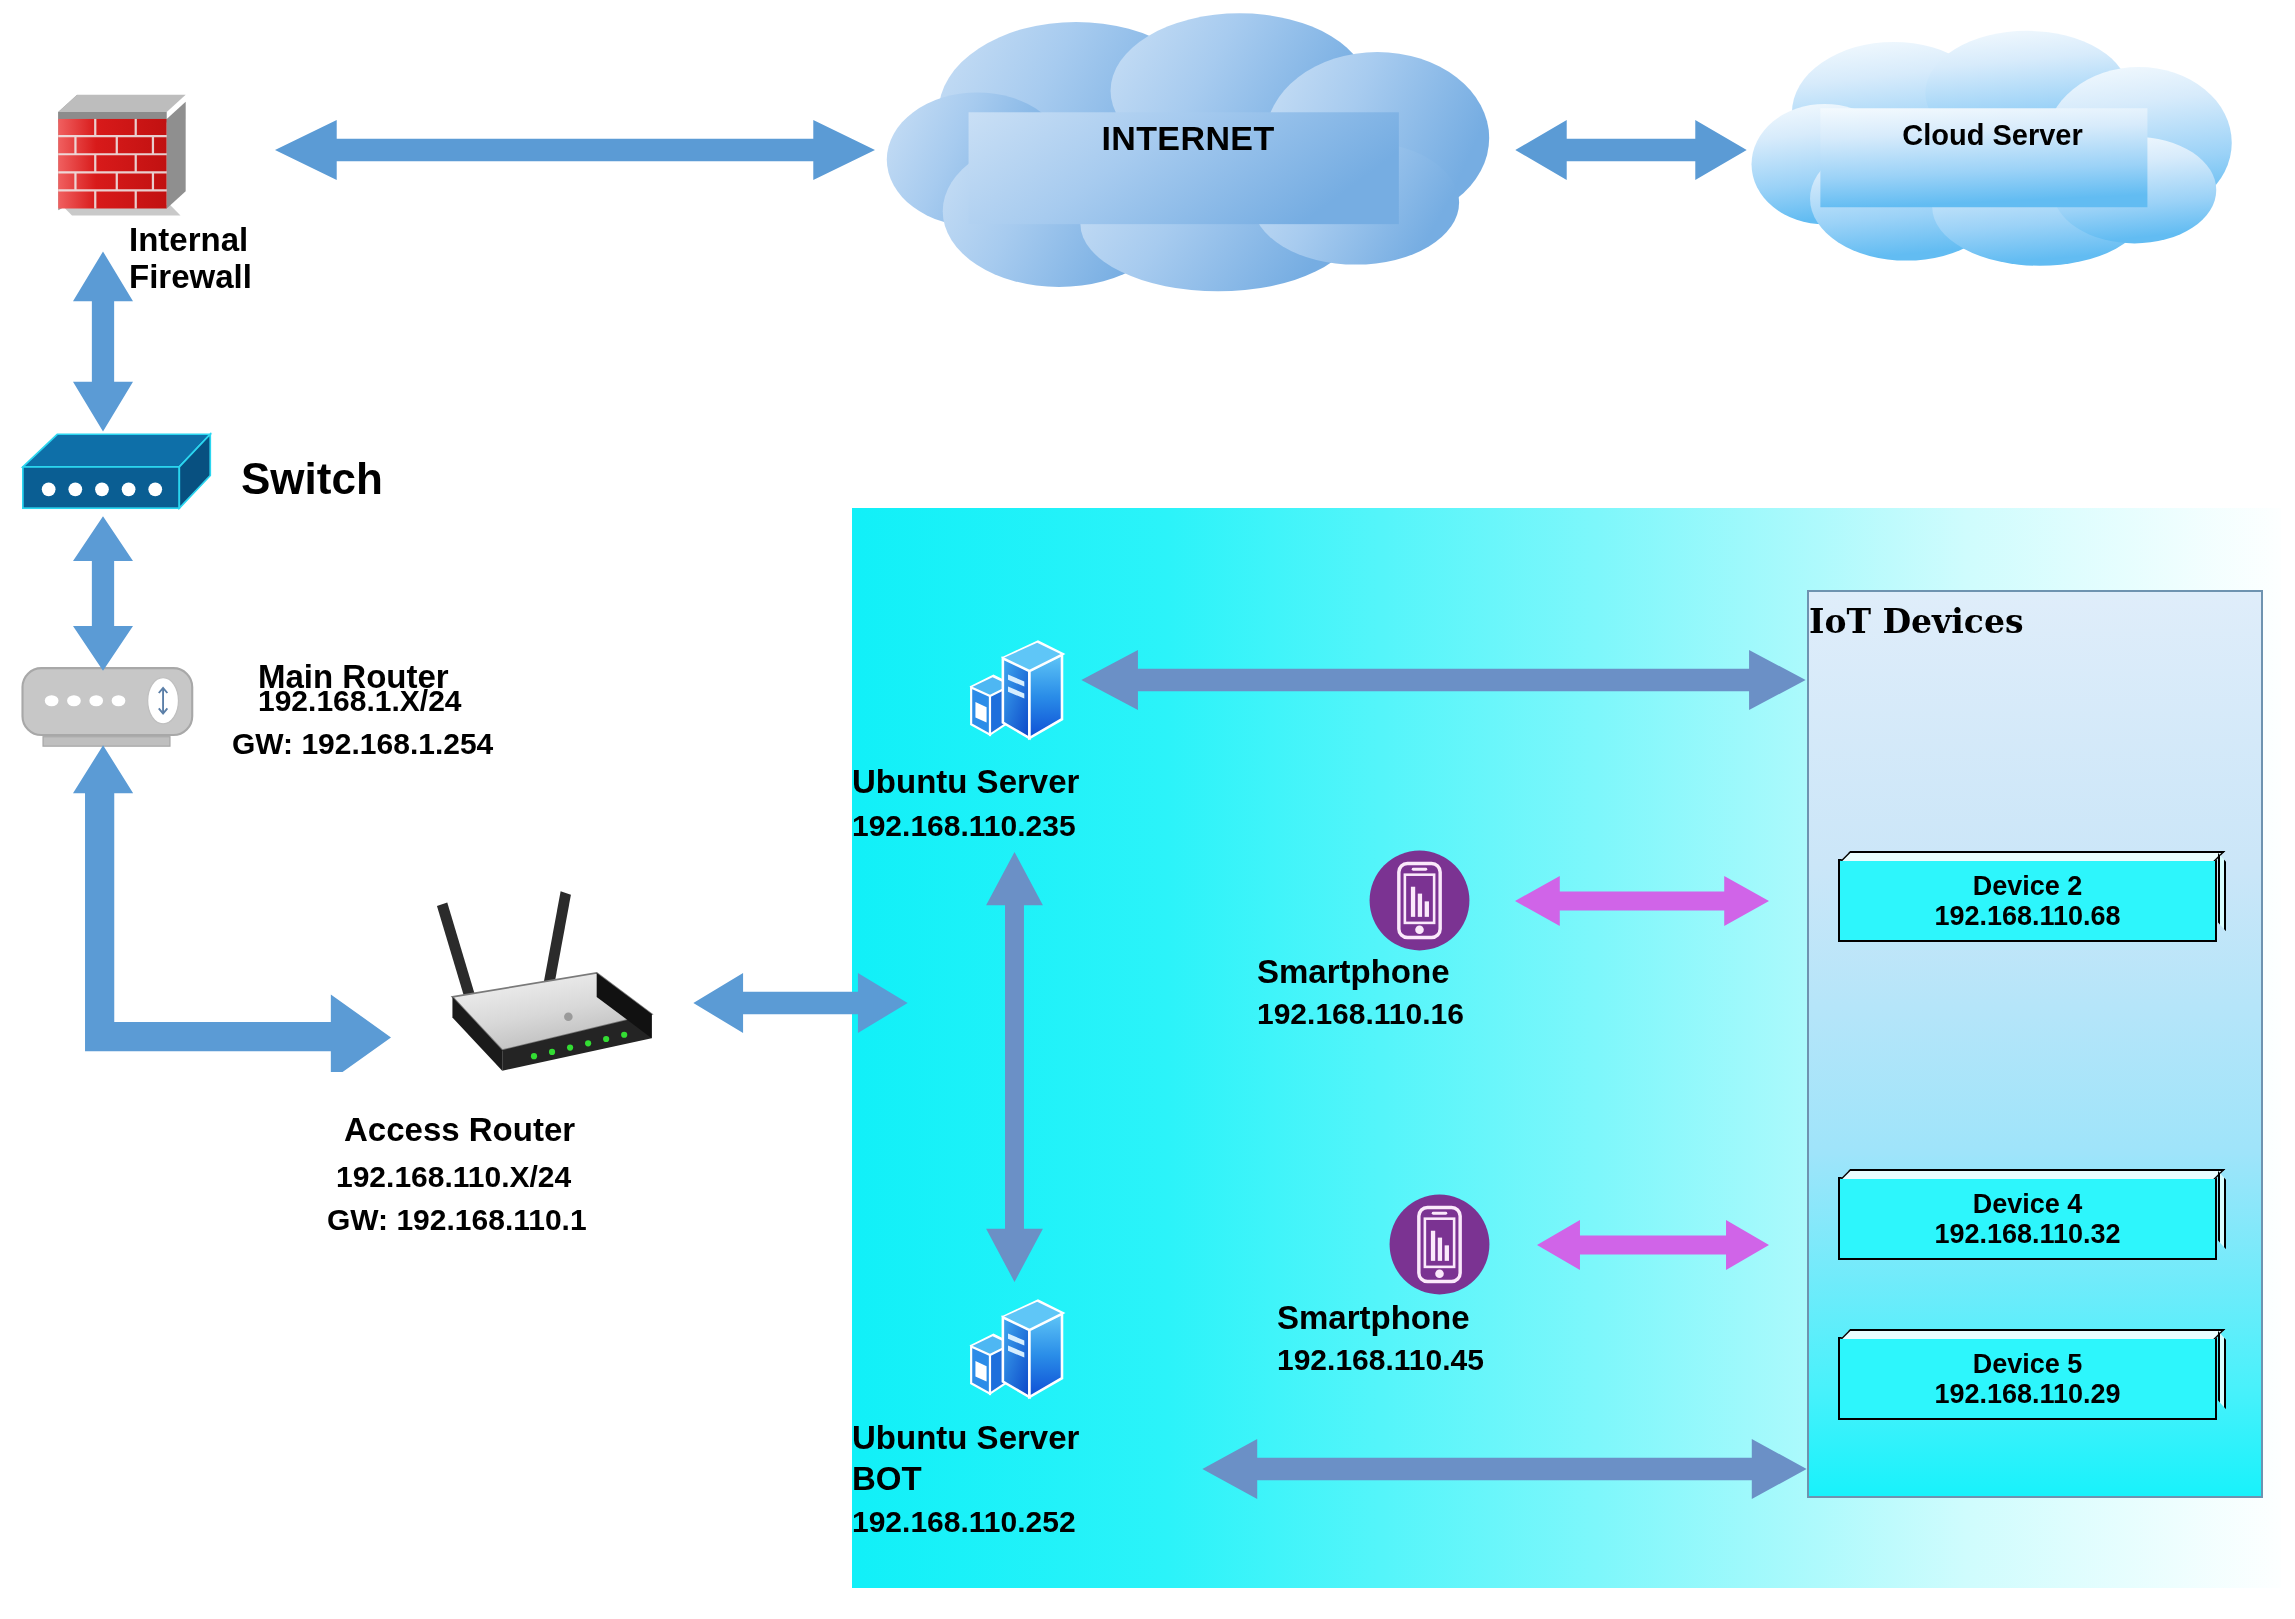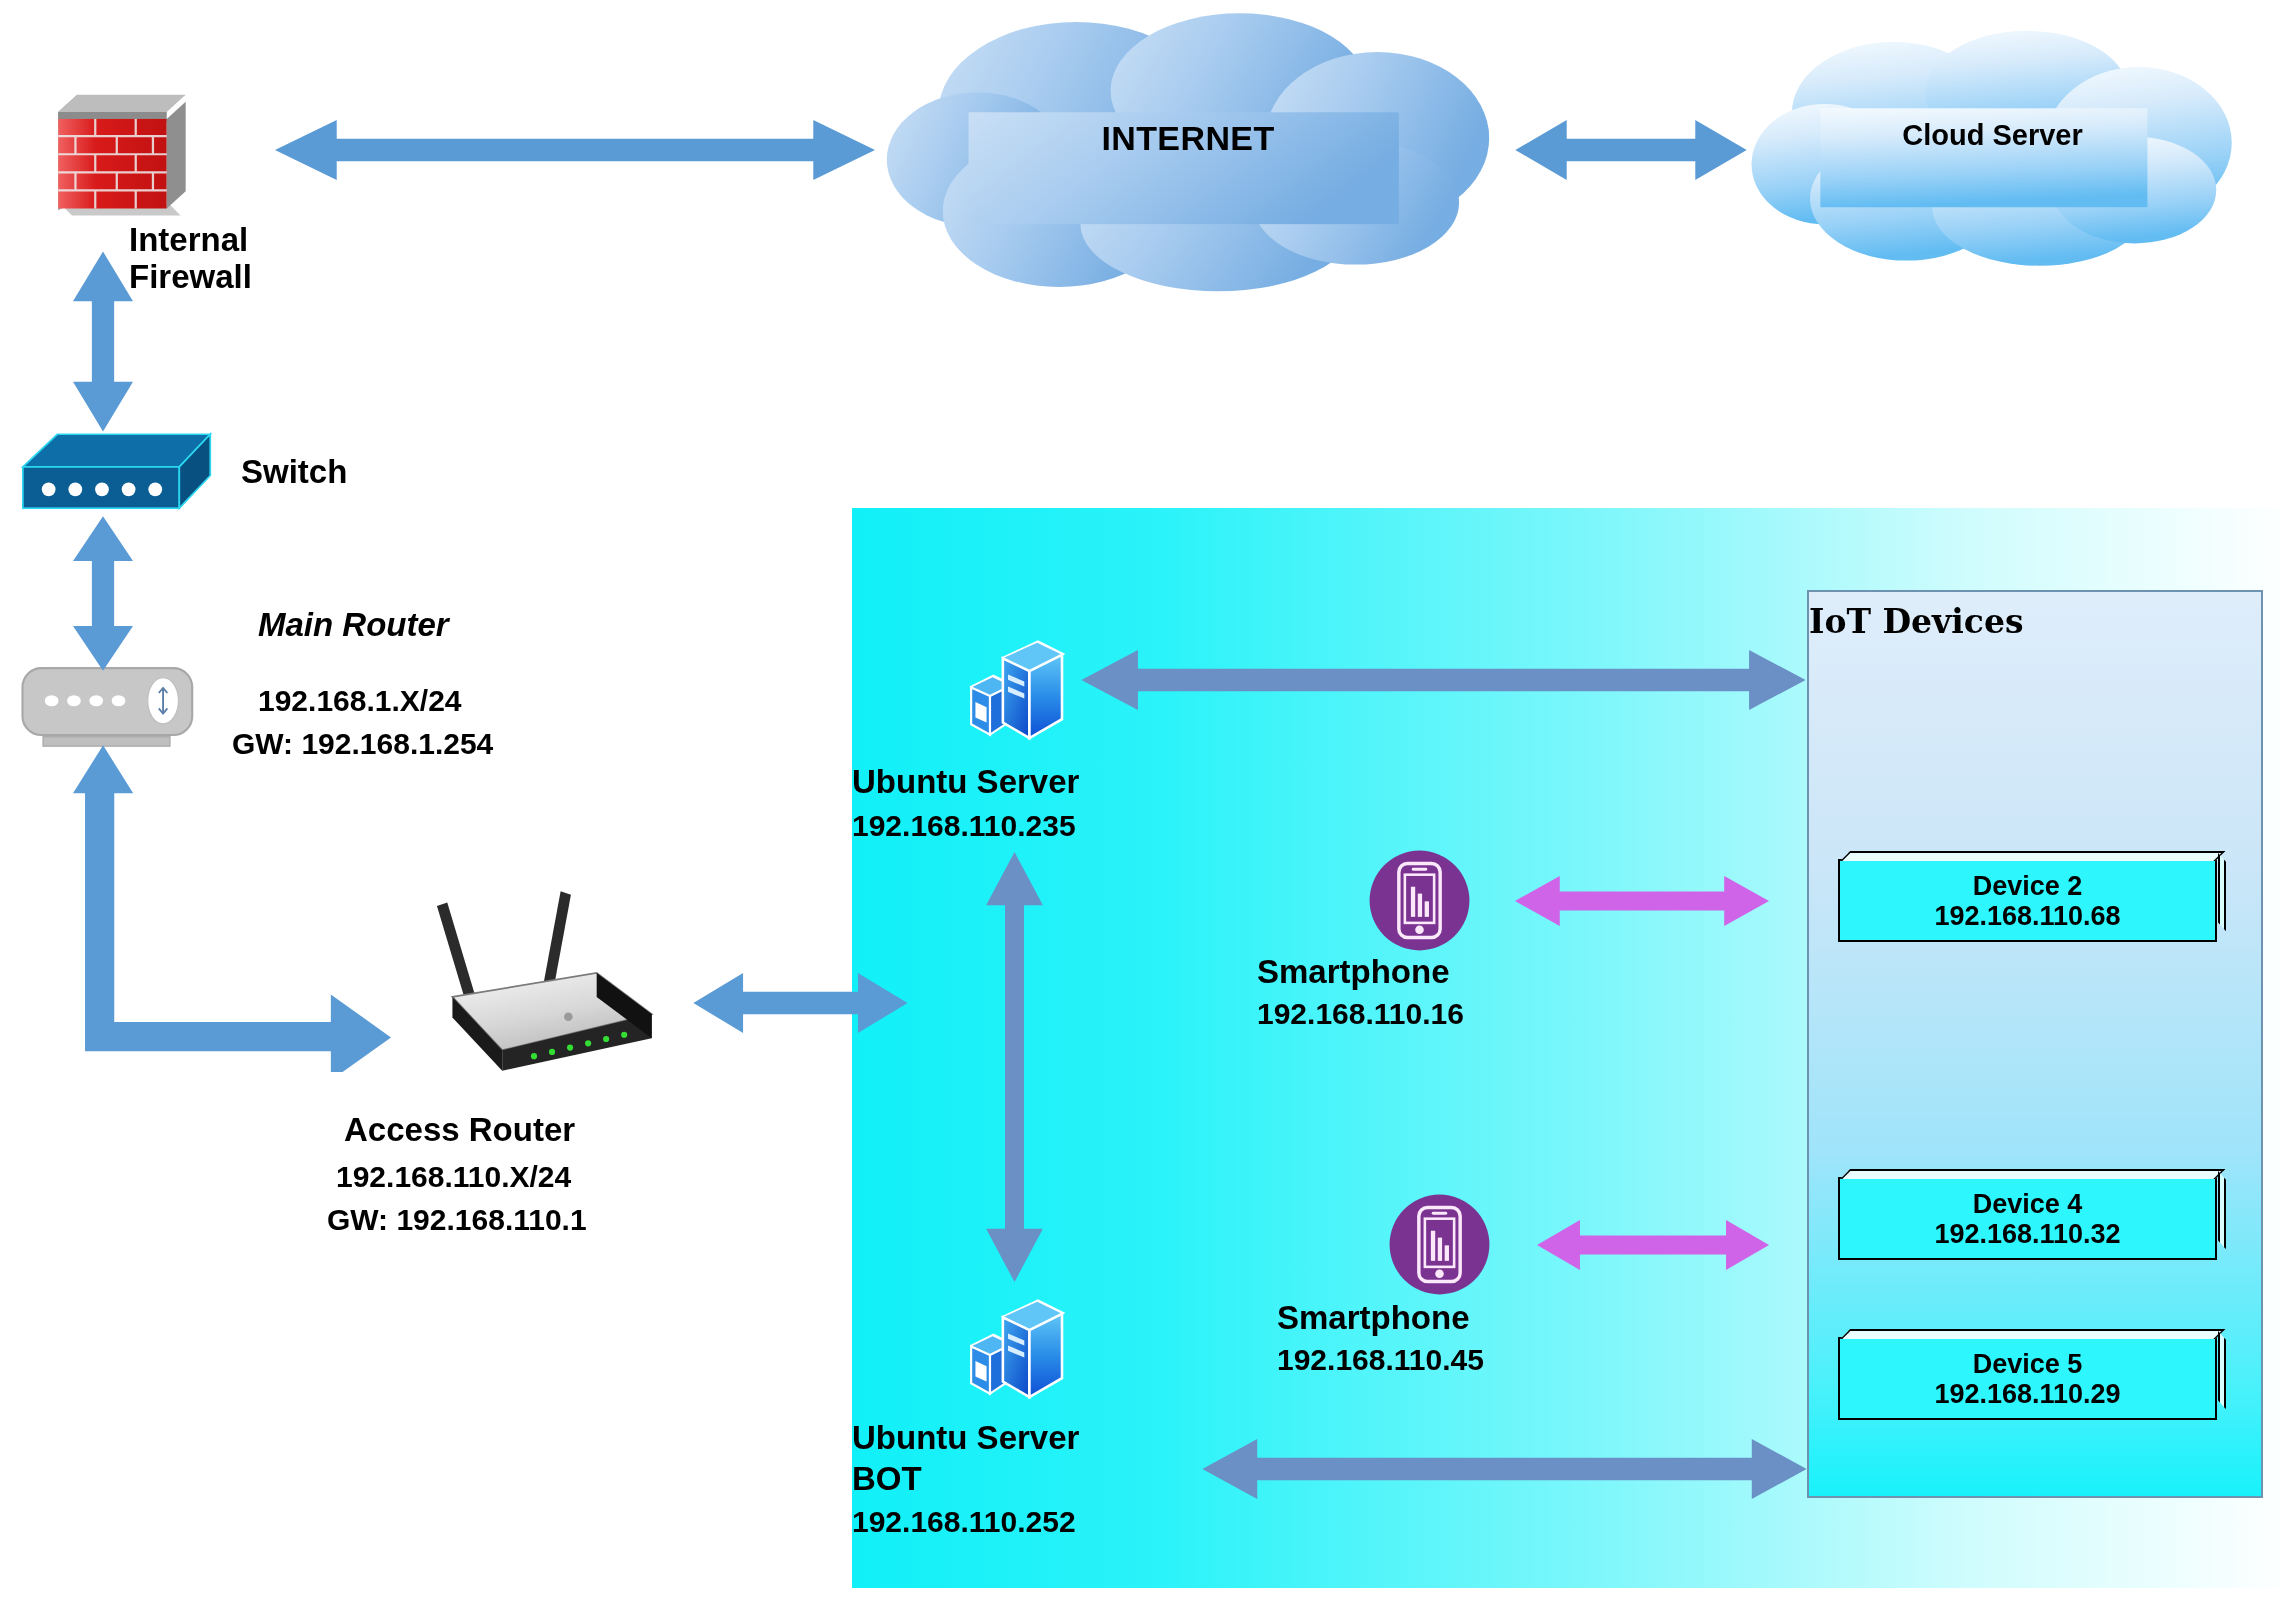--- a/index.html
+++ b/index.html
@@ -159,41 +159,41 @@
       <polygon points="190,52 226,14 226,62 190,100" fill="#085080" stroke="#2BD6F0" stroke-width="2"></polygon>
       <g fill="#FFFFFF">
         <circle cx="38" cy="78" r="8"></circle>
           <circle cx="69" cy="78" r="8"></circle>
         <circle cx="100" cy="78" r="8"></circle>
           <circle cx="131" cy="78" r="8"></circle>
         <circle cx="162" cy="78" r="8"></circle>
       </g>
     </svg>
   </div>
-  <div class="lbl" style="left:241px;top:454px;width:198px;font-size:33px;text-align:left;">Switch</div>
+  <div class="lbl" style="left:241px;top:454px;width:198px;font-size:44px;text-align:left;">Switch</div>
 
   <div class="art" style="left:17px;top:663px;width:185px;height:90px;">
     <svg viewBox="0 0 215 105" xmlns="http://www.w3.org/2000/svg">
       <rect x="6" y="6" width="198" height="78" rx="22" ry="22" fill="#C7C7C7" stroke="#A8A8A8" stroke-width="2.5"></rect>
       <rect x="30" y="86" width="148" height="11" fill="#BFBFBF" stroke="#A8A8A8" stroke-width="1.5"></rect>
       <g fill="#FFFFFF">
         <ellipse cx="40" cy="44" rx="8" ry="6.5"></ellipse>
           <ellipse cx="66" cy="44" rx="8" ry="6.5"></ellipse>
         <ellipse cx="92" cy="44" rx="8" ry="6.5"></ellipse>
           <ellipse cx="118" cy="44" rx="8" ry="6.5"></ellipse>
       </g>
       <ellipse cx="170" cy="44" rx="18" ry="27" fill="#FFFFFF" stroke="#C0C0C0" stroke-width="1.5"></ellipse>
       <g stroke="#5B7FA8" stroke-width="2.2" fill="none">
         <line x1="170" y1="30" x2="170" y2="58"></line>
         <polyline points="165,35 170,29 175,35"></polyline>
         <polyline points="165,53 170,59 175,53"></polyline>
       </g>
     </svg>
   </div>
-  <div class="lbl" style="left:258px;top:607px;width:344px;font-size:33px;font-style:italic;">Main Router</div>
+  <div class="lbl" style="left:258px;top:659px;width:344px;font-size:33px;">Main Router</div>
   <div class="lbl" style="left:258px;top:684px;width:344px;font-size:30px;">192.168.1.X/24</div>
   <div class="lbl" style="left:232px;top:727px;width:396px;font-size:30px;">GW: 192.168.1.254</div>
 
   <div class="art" style="left:392px;top:887px;width:284px;height:219px;">
     <svg viewBox="0 0 330 255" xmlns="http://www.w3.org/2000/svg">
       <defs>
         <linearGradient id="gTop" x1="0" y1="0" x2="0.5" y2="1">
           <stop offset="0" stop-color="#F6F6F6"></stop>
             <stop offset="0.6" stop-color="#D8D8D8"></stop>
           <stop offset="1" stop-color="#BDBDBD"></stop>

